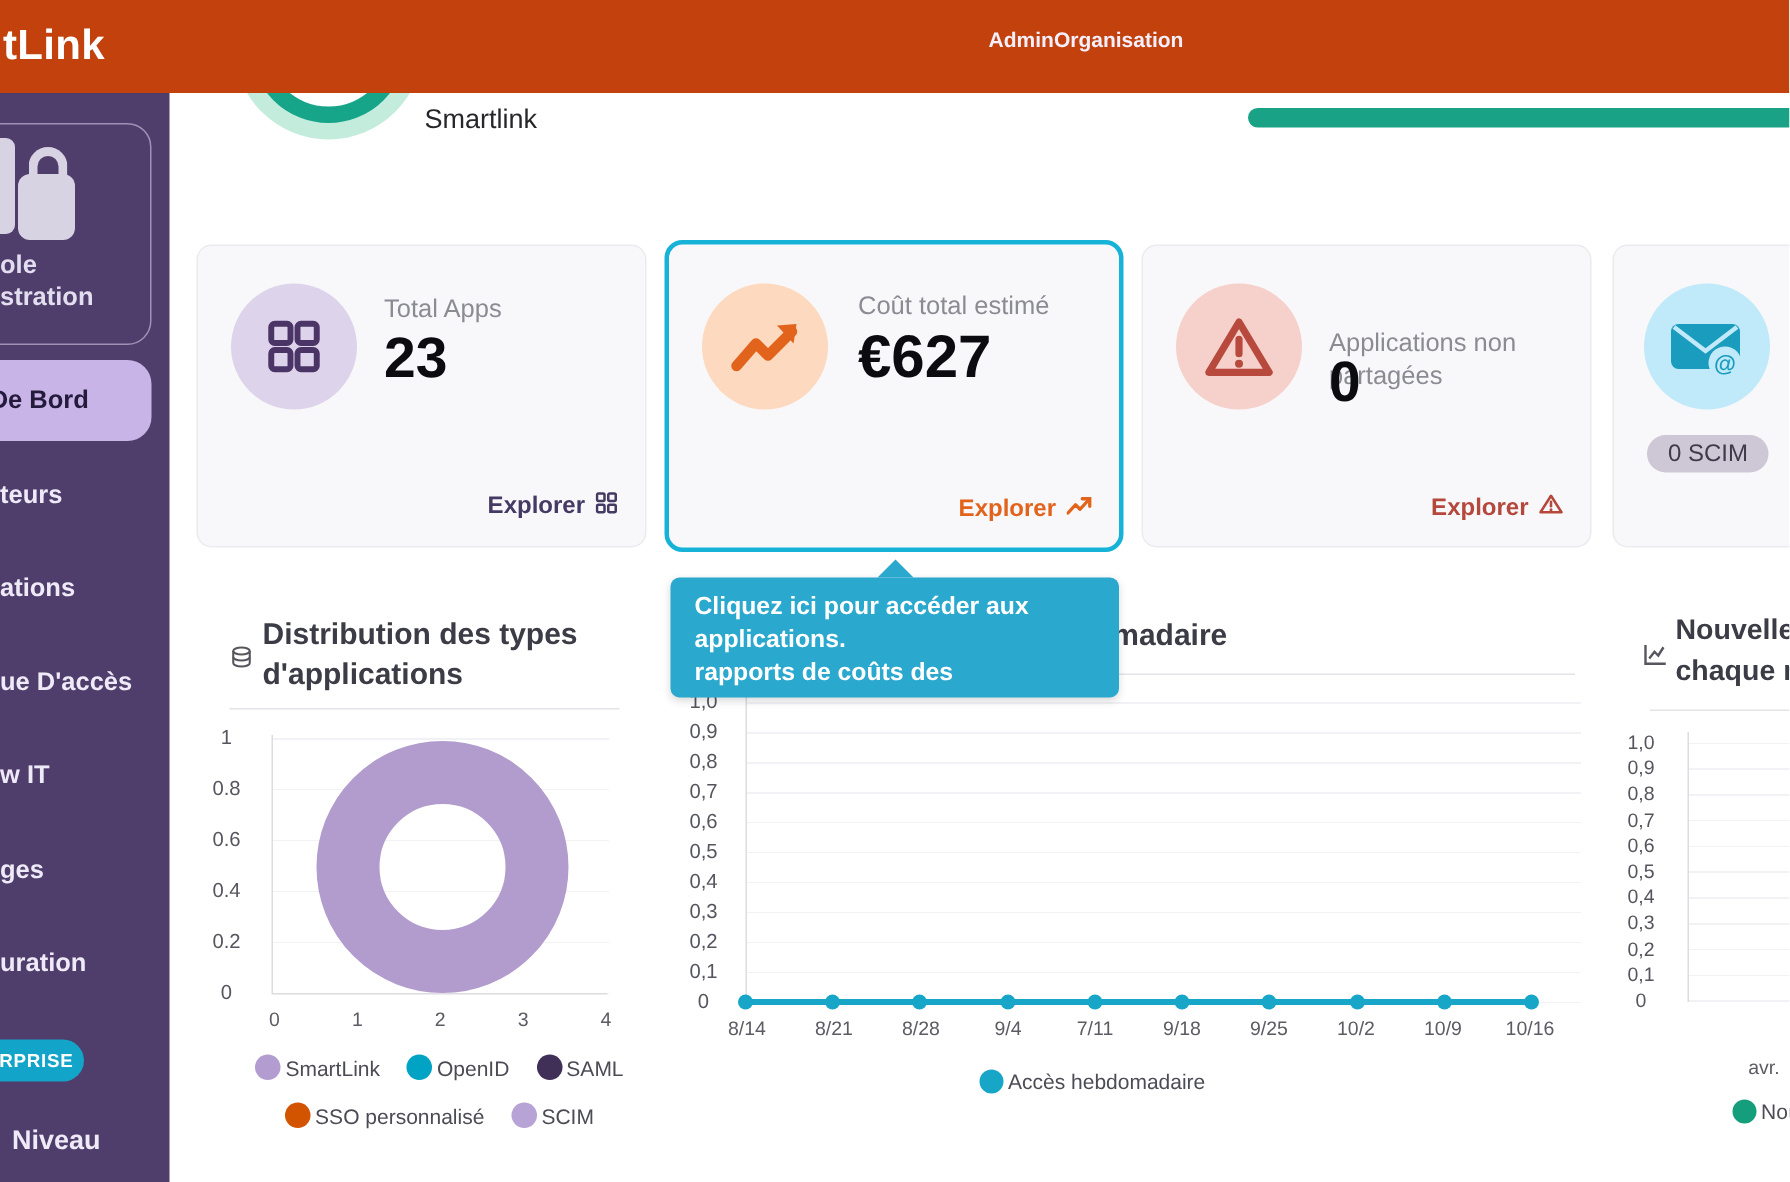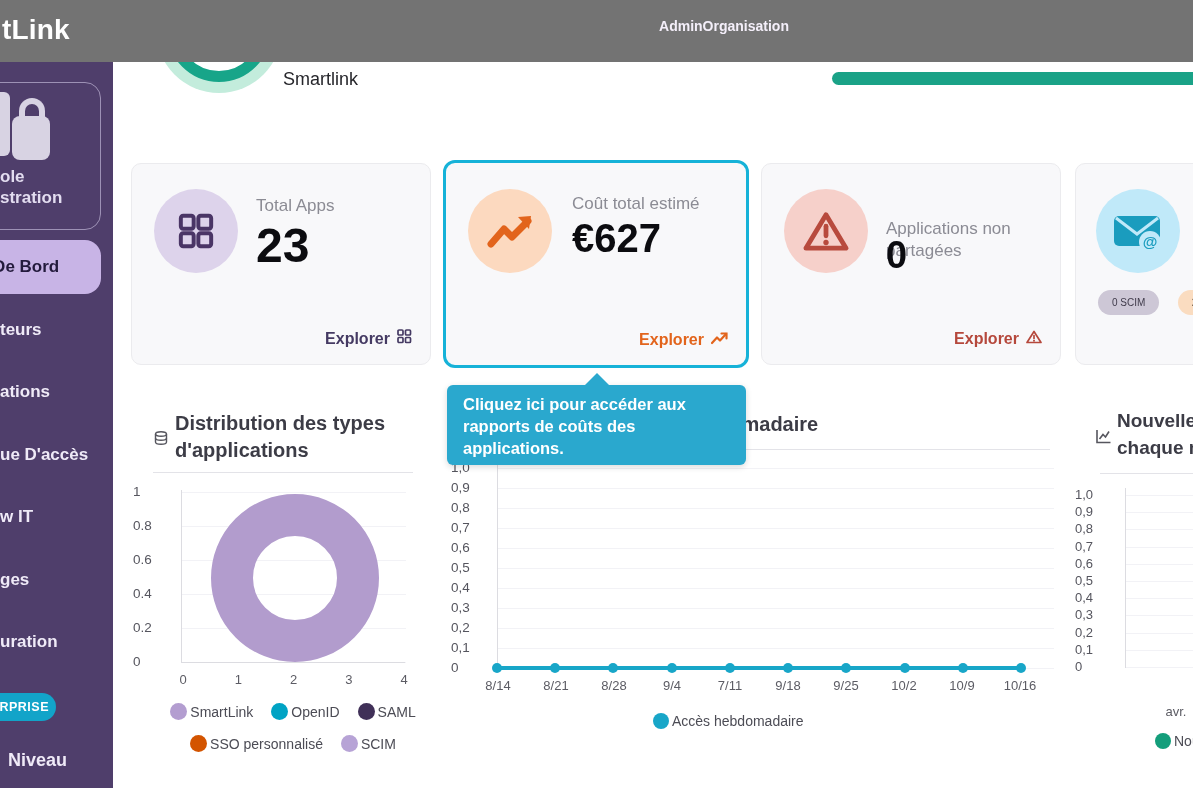--- a/index.html
+++ b/index.html
@@ -1,20 +1,20 @@
 <!DOCTYPE html>
 <html><head>
 <meta charset="utf-8">
 <style>
   html,body{margin:0;padding:0;background:#fff;}
   *{box-sizing:border-box;font-family:"Liberation Sans",sans-serif;}
   .app{position:relative;width:1193px;height:788px;overflow:hidden;background:#fff;}
 
   
-  .topbar{position:absolute;left:0;top:0;width:1193px;height:62px;background:#737373;z-index:10;}
+  .topbar{position:absolute;left:0;top:0;width:1193px;height:62px;background:#c2410c;z-index:10;}
   .logo{position:absolute;left:2px;top:14px;color:#fff;font-size:28px;font-weight:800;letter-spacing:.2px;}
   .topbar-title{position:absolute;left:724px;top:18px;transform:translateX(-50%);color:#f4effa;font-size:14px;font-weight:700;}
 
   
   .sidebar{position:absolute;left:0;top:62px;width:113px;height:726px;background:#4f3e6b;z-index:2;}
   .side-label{position:absolute;left:0;height:24px;line-height:24px;color:#efeaf7;font-size:17px;font-weight:700;white-space:nowrap;}
   .admin-box{position:absolute;left:-42px;top:20px;width:143px;height:148px;border:1px solid rgba(200,190,221,.65);border-radius:16px;}
   .lock-light{background:#d8d3e3;}
   .pill-active{position:absolute;left:-22px;top:178px;width:123px;height:54px;background:#c8b4e6;border-radius:16px;}
   .pill-active span{position:absolute;left:0;top:0;height:54px;line-height:54px;color:#231a3c;font-size:17px;font-weight:700;white-space:nowrap;}
@@ -31,33 +31,33 @@
   .health-bar{position:absolute;left:719px;top:12px;width:480px;height:13px;border-radius:7px;background:#1aa287;}
   .health-msg{position:absolute;left:732px;top:31px;font-size:13px;color:#8c8c93;white-space:nowrap;}
 
   
   .card{position:absolute;background:#f8f8fa;border:1px solid #ebebee;border-radius:10px;}
   .card-hl{border:3px solid #16b2d8;border-radius:12px;}
   .icon-circle{position:absolute;width:84px;height:84px;border-radius:50%;display:flex;align-items:center;justify-content:center;}
   .card-label{position:absolute;font-size:17px;color:#8b8b94;line-height:22px;}
   .card-value{position:absolute;font-weight:800;color:#0c0c10;}
   .explore{position:absolute;right:18px;bottom:16px;display:flex;align-items:center;gap:7px;font-size:16px;font-weight:600;cursor:pointer;white-space:nowrap;}
-  .badge-pill{display:inline-block;height:25px;line-height:25px;border-radius:13px;padding:0 14px;font-size:10px;font-weight:500;}
+  .badge-pill{display:inline-block;height:25px;line-height:25px;border-radius:13px;padding:0 14px;font-size:16px;font-weight:500;}
 
   
   .tour-tip{position:absolute;left:334px;top:325px;width:299px;height:80px;background:#2aa8ce;border-radius:6px;color:#fff;
     font-size:16.5px;font-weight:700;line-height:22px;padding:8px 16px;z-index:6;box-shadow:0 2px 6px rgba(0,0,0,.15);}
   .tour-tip .arrow{position:absolute;top:-12px;left:138px;width:0;height:0;border-left:12px solid transparent;border-right:12px solid transparent;border-bottom:12px solid #2aa8ce;}
 
   
   .chart-title{position:absolute;font-weight:600;color:#3c3c46;}
   .divider{position:absolute;height:1px;background:#e3e3e8;}
   .vaxis{position:absolute;width:1px;background:#dcdce1;}
   .haxis{position:absolute;height:1px;background:#dcdce1;}
-  .ytick-col{position:absolute;display:flex;flex-direction:column;justify-content:space-between;align-items:flex-start;font-size:13.5px;color:#55555e;}
+  .ytick-col{position:absolute;display:flex;flex-direction:column;justify-content:space-between;align-items:center;font-size:13.5px;color:#55555e;}
   .ytick-col span{height:16px;line-height:16px;}
   .xtick-row{position:absolute;display:flex;justify-content:space-between;font-size:13px;color:#5c5c64;}
   .xtick-row span{display:inline-block;text-align:center;}
   .grid-h{position:absolute;background:repeating-linear-gradient(to bottom,#f2f2f6 0,#f2f2f6 1px,transparent 1px,transparent var(--step));}
   .legend-row{position:absolute;display:flex;justify-content:center;align-items:center;gap:18px;font-size:14px;color:#4c4c55;}
   .legend-item{display:flex;align-items:center;gap:3px;cursor:pointer;}
   .dot{width:17px;height:17px;border-radius:50%;flex:0 0 auto;}
   .dot-smartlink{background:#b39dd0;} .dot-openid{background:#00a3c4;} .dot-saml{background:#403058;}
   .dot-sso{background:#d35400;} .dot-scim2{background:#b7a3d6;} .dot-weekly{background:#18a6c8;} .dot-monthly{background:#149e7b;}
 
@@ -82,21 +82,21 @@
     <div class="card" style="left:18px;top:103px;width:300px;height:202px;">
       <div class="icon-circle" style="left:22px;top:25px;background:#ddd3eb;">
         <svg width="42" height="42" viewBox="0 0 36 36" fill="none">
           <rect x="5" y="5" width="11" height="11" rx="2" stroke="#4a3566" stroke-width="3.4"></rect>
           <rect x="20" y="5" width="11" height="11" rx="2" stroke="#4a3566" stroke-width="3.4"></rect>
           <rect x="5" y="20" width="11" height="11" rx="2" stroke="#4a3566" stroke-width="3.4"></rect>
           <rect x="20" y="20" width="11" height="11" rx="2" stroke="#4a3566" stroke-width="3.4"></rect>
         </svg>
       </div>
       <div class="card-label" style="left:124px;top:31px;">Total Apps</div>
-      <div class="card-value" style="left:124px;top:54px;font-size:48px;">23</div>
+      <div class="card-value" style="left:124px;top:54px;font-size:38px;">23</div>
       <div class="explore" style="color:#453a63;">
         <span>Explorer</span>
         <span>
           <svg width="15" height="15" viewBox="0 0 15 15" fill="none">
             <rect x="1" y="1" width="5" height="5" rx="1" stroke="#453a63" stroke-width="1.7"></rect>
             <rect x="8.5" y="1" width="5" height="5" rx="1" stroke="#453a63" stroke-width="1.7"></rect>
             <rect x="1" y="8.5" width="5" height="5" rx="1" stroke="#453a63" stroke-width="1.7"></rect>
             <rect x="8.5" y="8.5" width="5" height="5" rx="1" stroke="#453a63" stroke-width="1.7"></rect>
           </svg>
         </span>
@@ -290,22 +290,22 @@
 
     </div>
     <div class="legend-row" style="left:1042px;top:673px;gap:3px;">
       <i class="dot dot-monthly" style="width:16px;height:16px;"></i>
       <span>Nou</span>
     </div>
 
     <div class="tour-tip">
       <div class="arrow"></div>
       <div>Cliquez ici pour accéder aux</div>
+      <div>applications.</div>
       <div>rapports de coûts des</div>
-      <div>applications.</div>
     </div>
   </div>
 
   <div class="sidebar">
     <div class="admin-box"></div>
     <div class="lock-light" style="position:absolute;left:-8px;top:30px;width:18px;height:64px;border-radius:6px;"></div>
     <div style="position:absolute;left:19px;top:36px;width:26px;height:24px;border:6px solid #d8d3e3;border-bottom:none;border-radius:13px 13px 0 0;"></div>
     <div class="lock-light" style="position:absolute;left:12px;top:54px;width:38px;height:44px;border-radius:8px;"></div>
     <div class="side-label" style="top:103px;color:#e3ddf0;">ole</div>
     <div class="side-label" style="top:124px;color:#e3ddf0;">stration</div>

